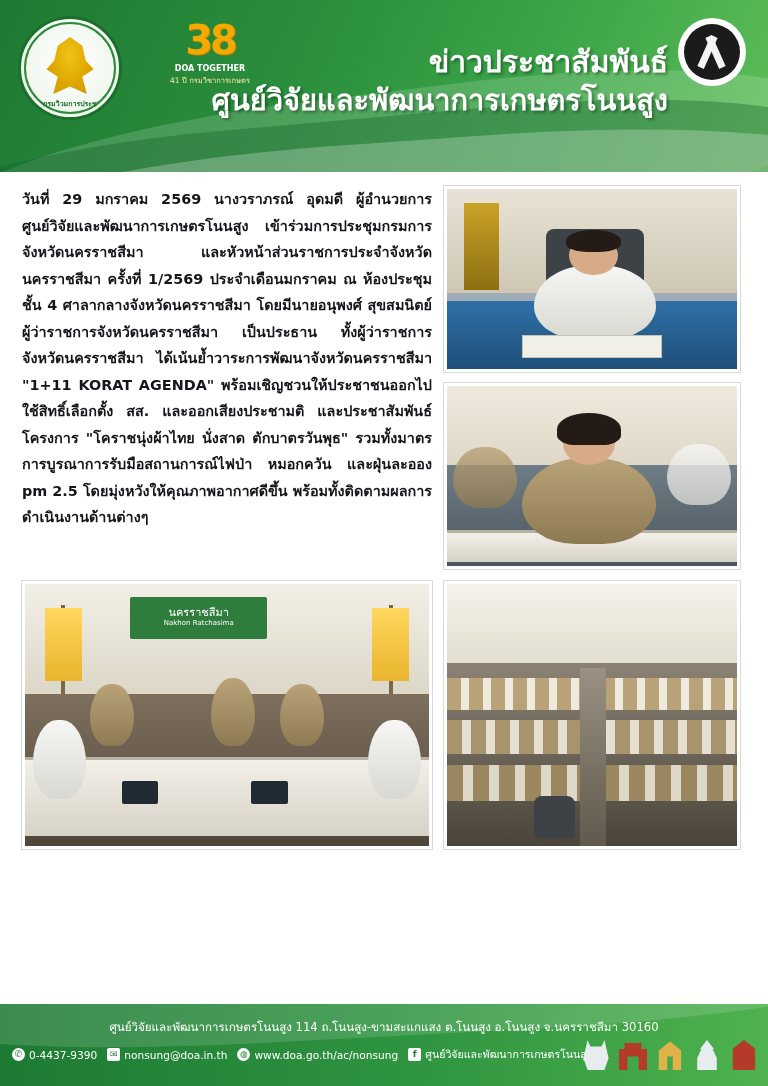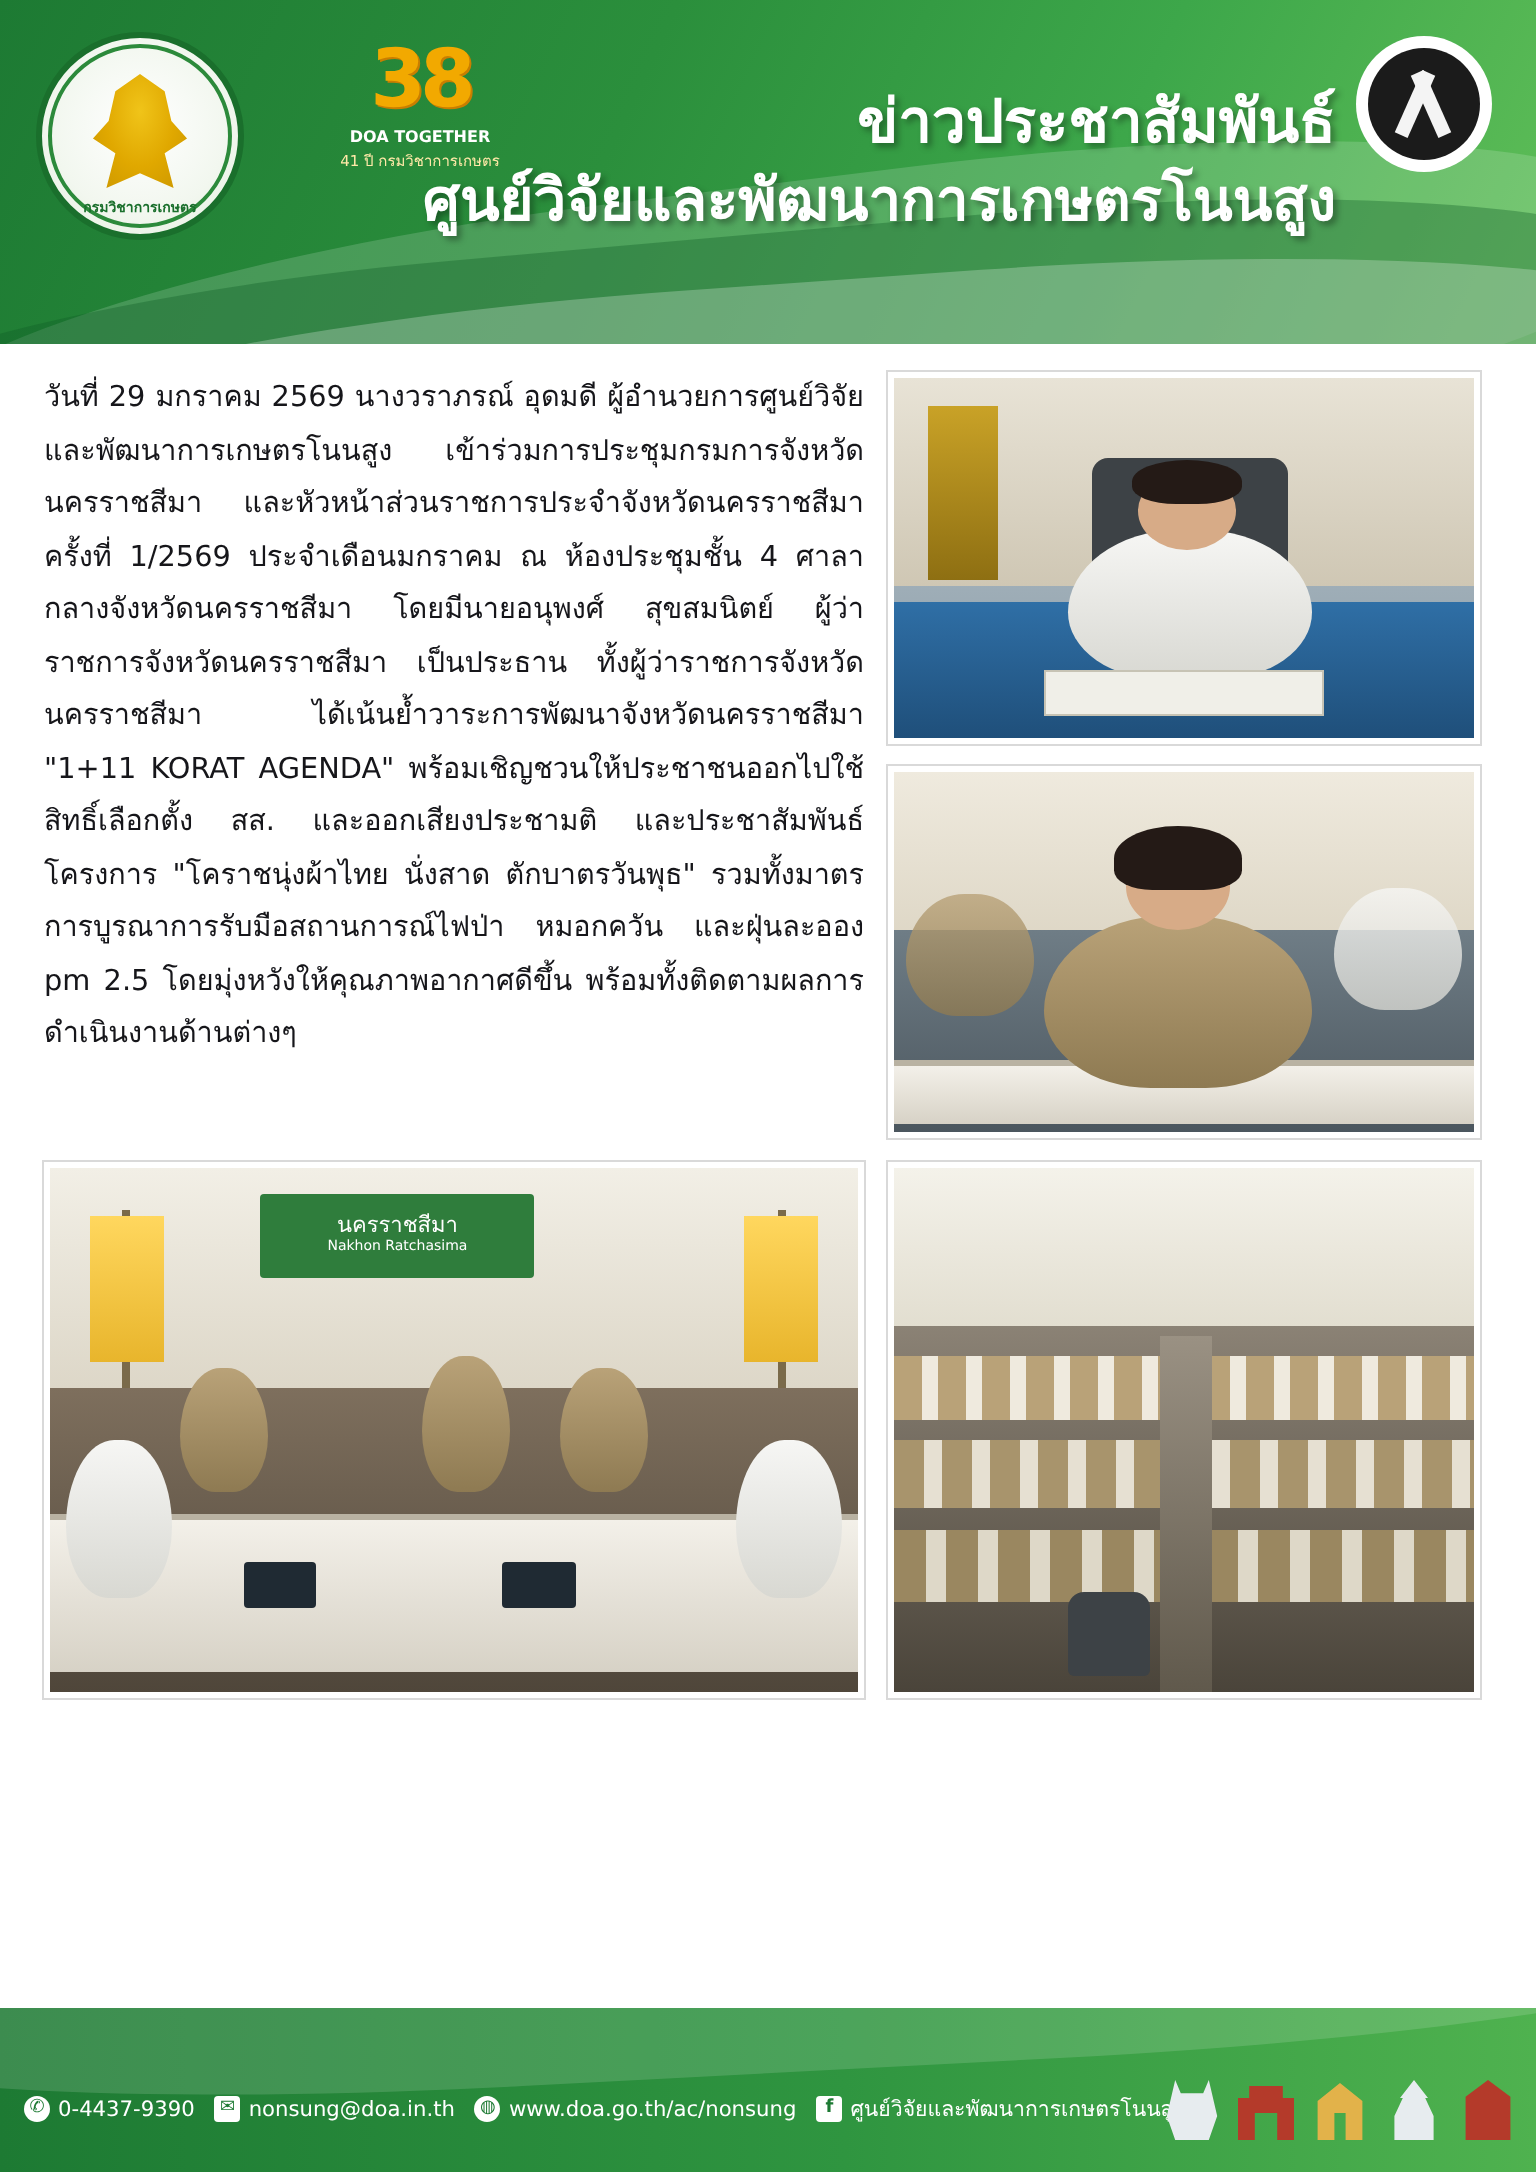--- a/index.html
+++ b/index.html
@@ -169,20 +169,21 @@
 
   
   .content {
     position: relative;
     padding: 14px 22px 0 22px;
   }
   .top-row {
     display: flex;
     gap: 12px;
     align-items: flex-start;
+    font-weight: bold;
   }
   .article {
     width: 410px;
     font-size: 14.4px;
     line-height: 26.5px;
     color: #16161a;
     text-align: justify;
     text-justify: inter-word;
   }
 
@@ -276,21 +277,21 @@
 <div class="page">
 
   <div class="header">
     <div class="swoosh1"></div>
     <div class="swoosh2"></div>
     <div class="swoosh3"></div>
 
     <div class="seal">
       <div class="ring">
         <div class="emblem"></div>
-        <div class="seal-text">กรมวิชาการเกษตร</div>
+        <div class="seal-text">กรมวิวมการประช</div>
       </div>
     </div>
 
     <div class="logo2">
       <div class="mark">38</div>
       <div class="sub">DOA TOGETHER</div>
       <div class="sub2">41 ปี กรมวิชาการเกษตร</div>
     </div>
 
 
@@ -377,20 +378,21 @@
           <div class="chairback" style="left:30%;bottom:3%;width:14%;height:16%;"></div>
         </div>
       </div>
 
     </div>
   </div>
 
   <div class="footer">
     <div class="fswoosh"></div>
 
+    <div class="addr">ศูนย์วิจัยและพัฒนาการเกษตรโนนสูง  114 ถ.โนนสูง-ขามสะแกแสง ต.โนนสูง อ.โนนสูง จ.นครราชสีมา 30160</div>
 
     <div class="contact">
       <div class="item">
         <span class="ficon">✆</span>
         <span>0-4437-9390</span>
       </div>
       <div class="item">
         <span class="ficon sq">✉</span>
         <span>nonsung@doa.in.th</span>
       </div>

